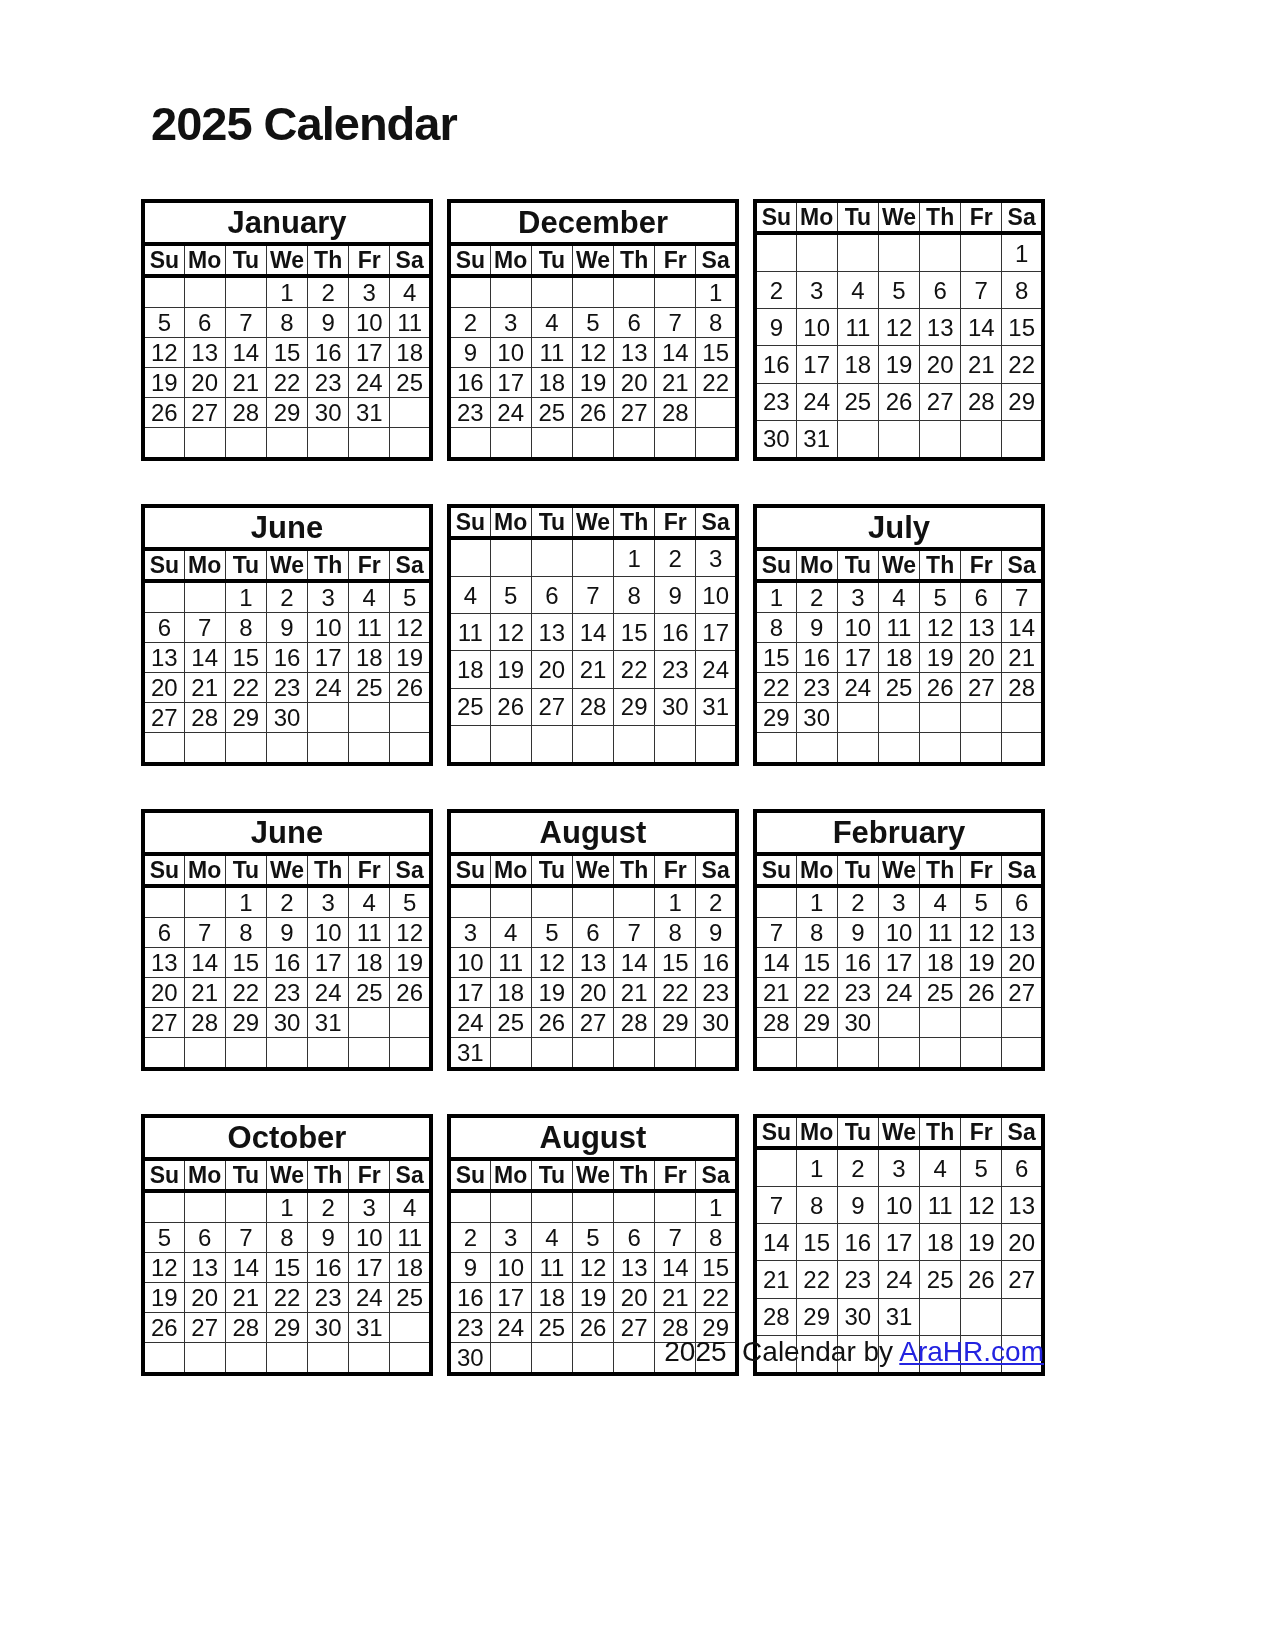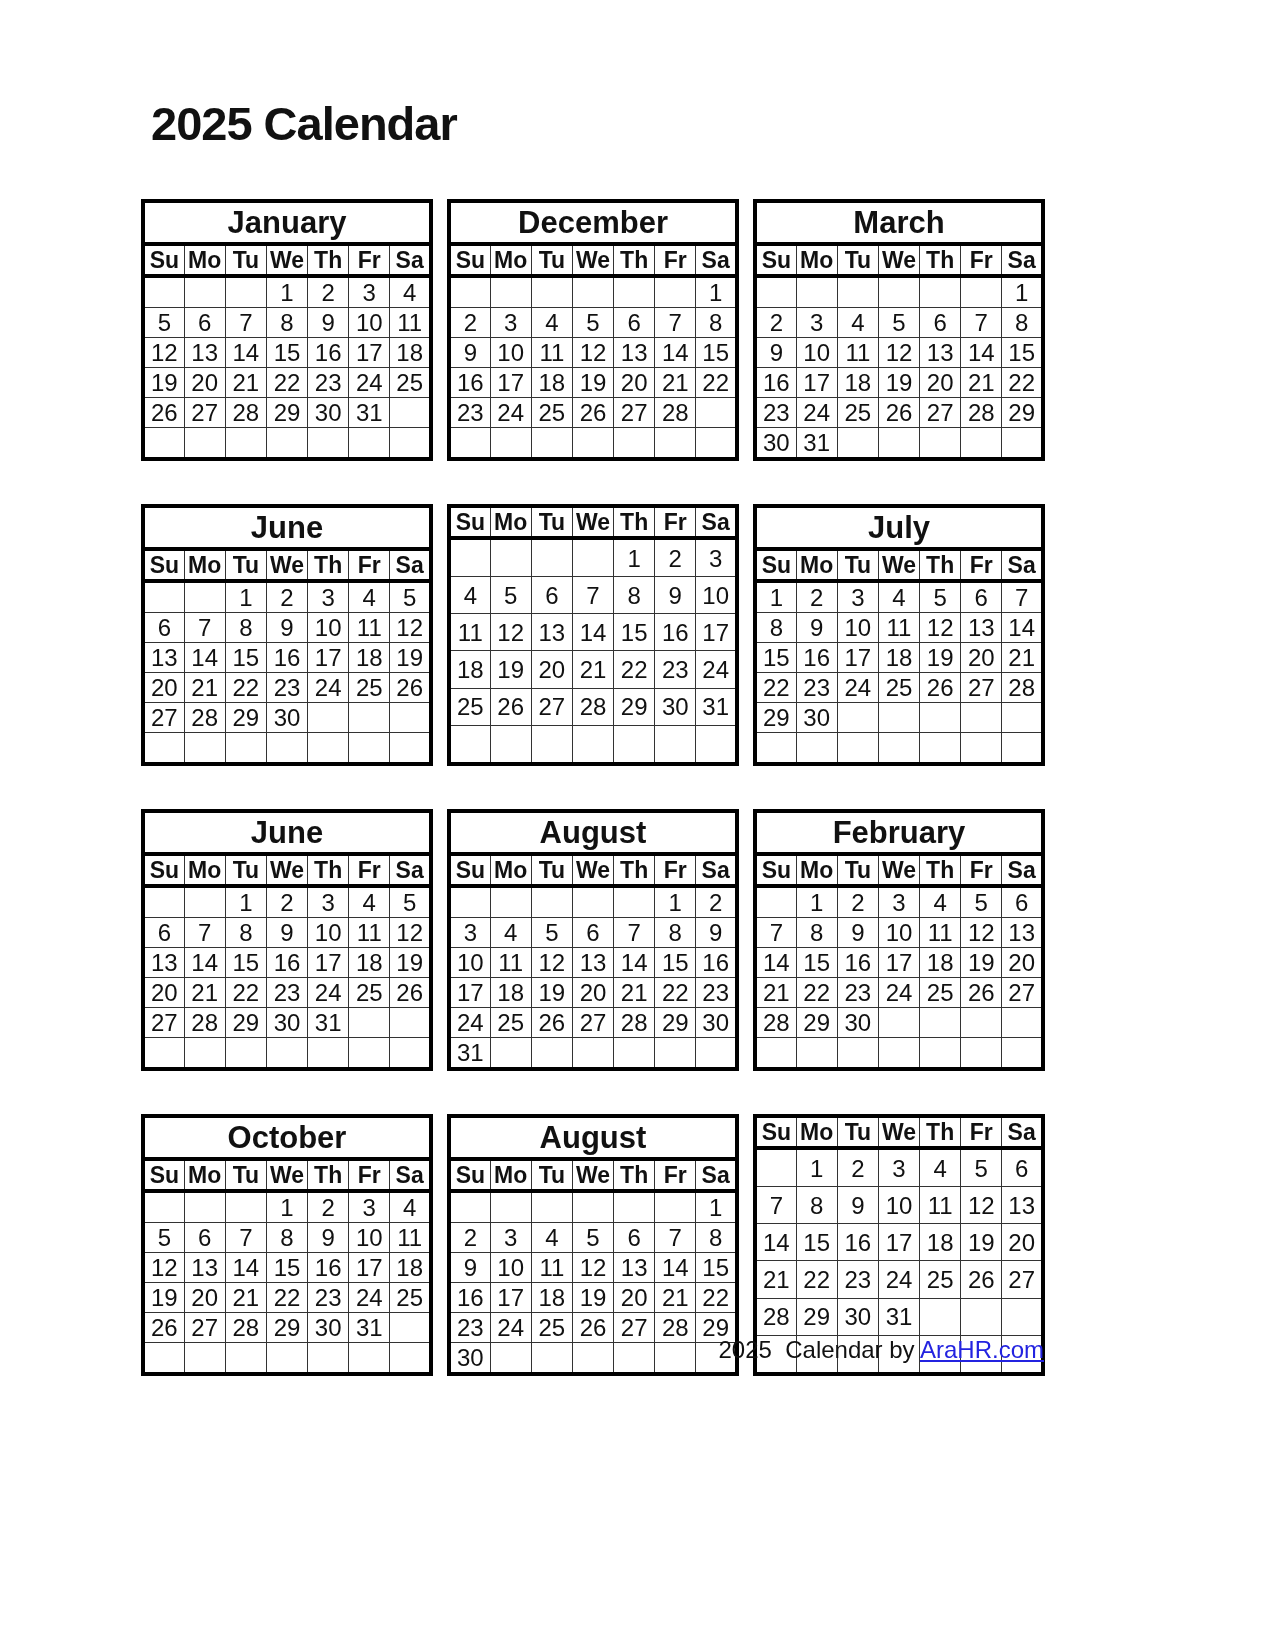--- a/index.html
+++ b/index.html
@@ -69,21 +69,21 @@
     font-weight: normal;
     border: 1px solid #333333;
     line-height: 29px;
   }
   .footer {
     position: absolute;
     left: 141px;
     top: 1336px;
     width: 903px;
     text-align: right;
-    font-size: 24px;
+    font-size: 28px;
     color: #111111;
     white-space: pre;
   }
   .footer-link {
     color: #2323e0;
     text-decoration: underline;
     cursor: pointer;
   }
 </style>
 </head>
@@ -233,23 +233,20 @@
           <td></td>
           <td></td>
           <td></td>
           <td></td>
         </tr>
       </tbody>
   </table>
 
   <table class="month-table">
     <thead>
-      <tr>
-        <th class="month-name" colspan="7">March</th>
-      </tr>
       <tr class="day-header-row">
           <th>Su</th>
           <th>Mo</th>
           <th>Tu</th>
           <th>We</th>
           <th>Th</th>
           <th>Fr</th>
           <th>Sa</th>
         </tr>
     </thead>

